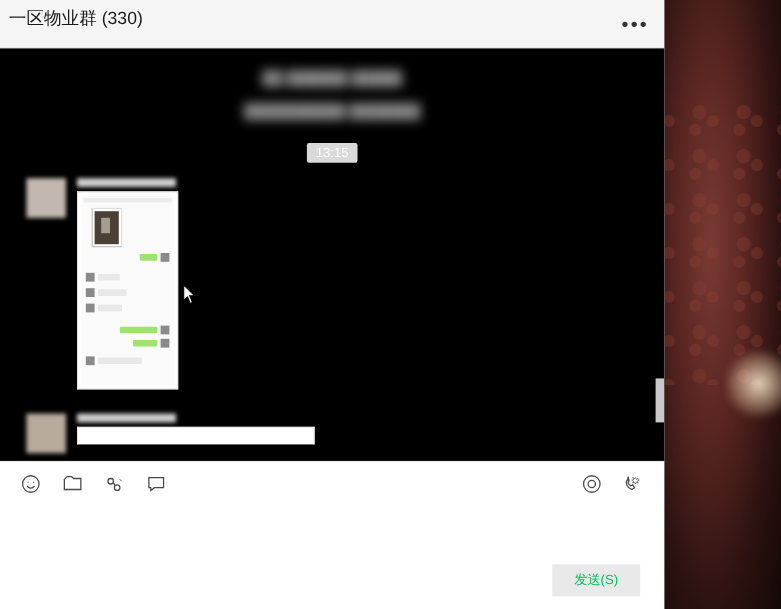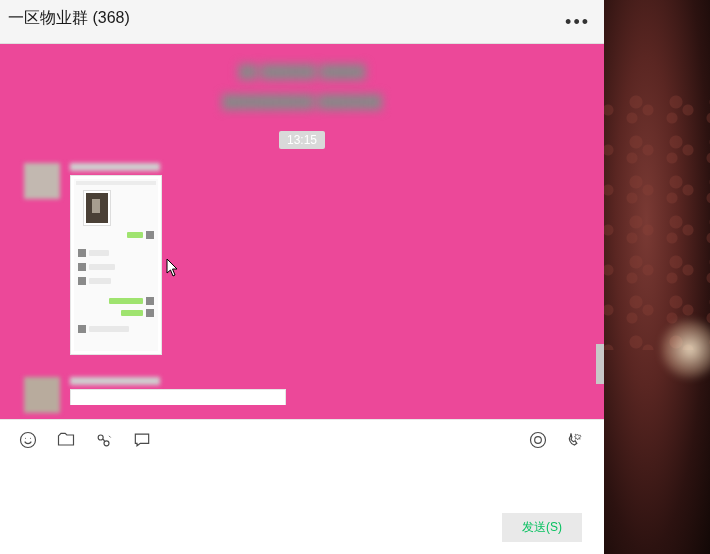--- a/index.html
+++ b/index.html
@@ -43,21 +43,21 @@
   }
   .more-dots {
     font-size: 18px;
     letter-spacing: 2px;
     color: #333;
     line-height: 44px;
     cursor: pointer;
   }
   .chat-body {
     flex: 1;
-    background: #ec4899;
+    background: #000000;
     position: relative;
     overflow: hidden;
   }
   .sys-msg {
     display: block;
     text-align: center;
     margin: 12px auto 0 auto;
   }
   .sys-msg .blur {
     display: inline-block;
@@ -283,21 +283,21 @@
     height: 20px;
   }
 </style>
 </head>
 <body>
 
 <div class="app">
   <div class="chat-pane">
 
     <div class="chat-header">
-      <div class="chat-title">一区物业群 (368)</div>
+      <div class="chat-title">一区物业群 (330)</div>
       <div class="more-dots">•••</div>
     </div>
 
     <div class="chat-body">
 
       <div class="sys-msg first">
         <span class="blur">██ ██████ █████</span>
       </div>
       <div class="sys-msg">
         <span class="blur">██████████   ███████</span>

